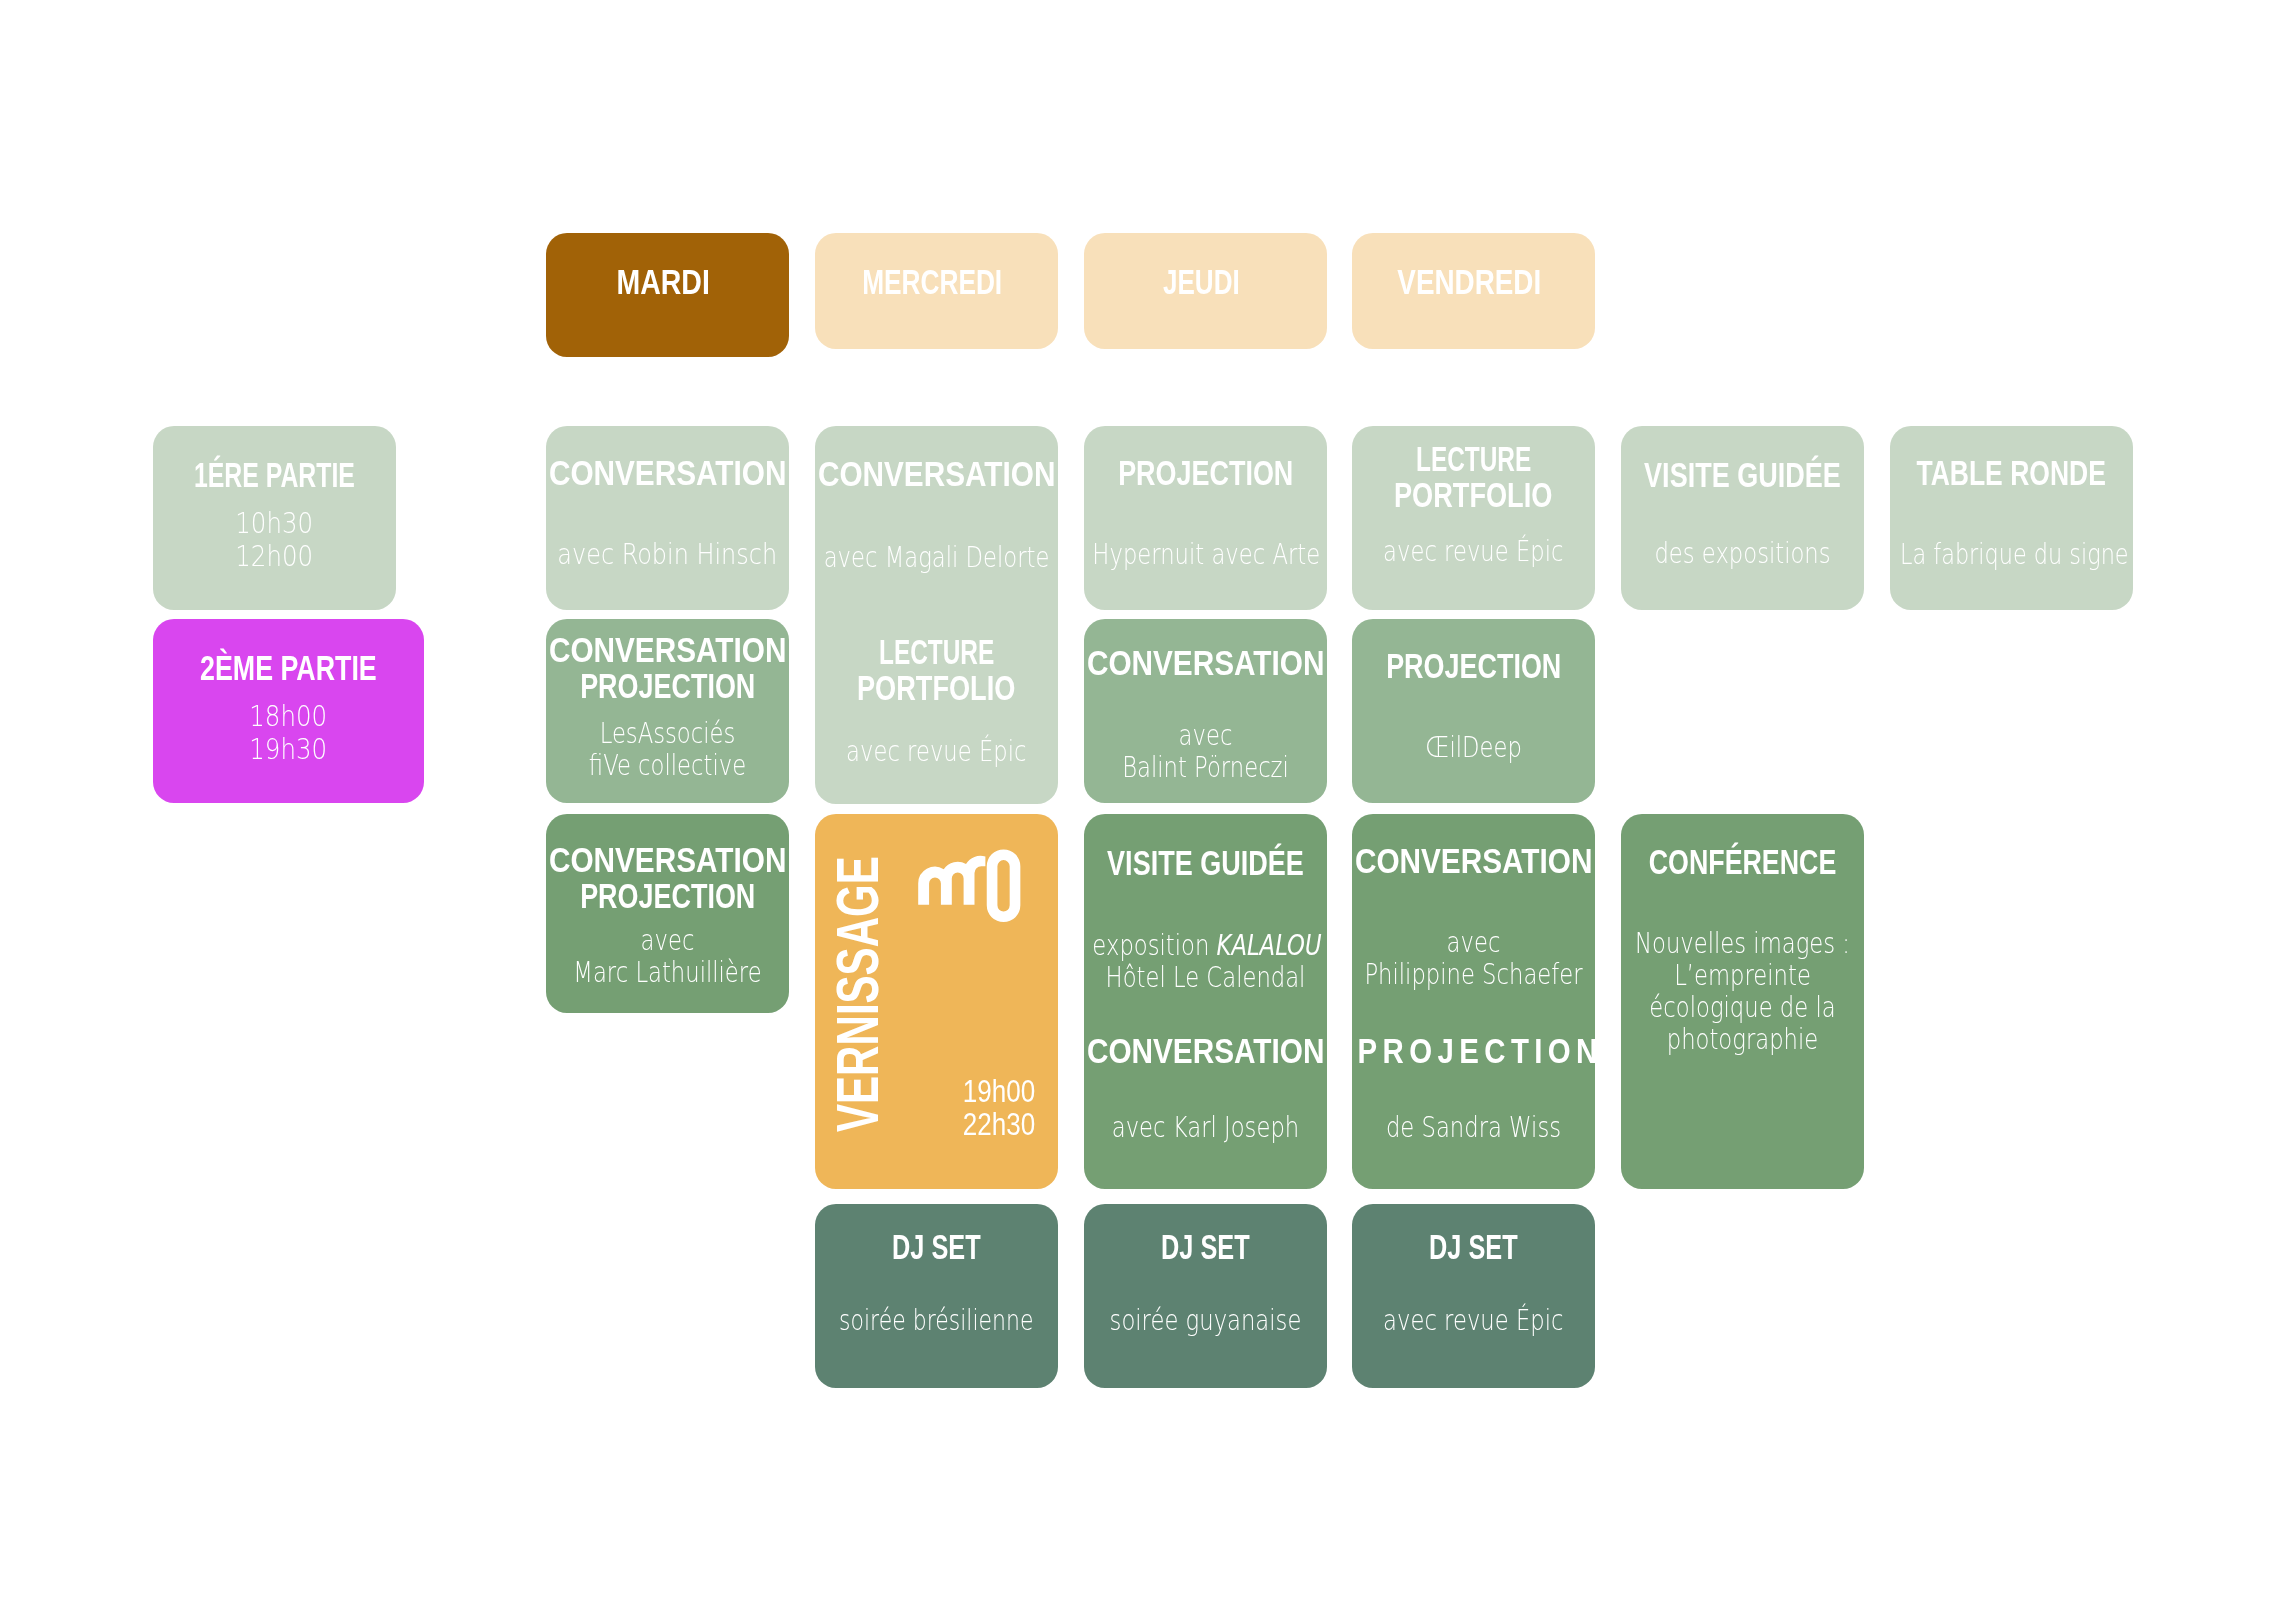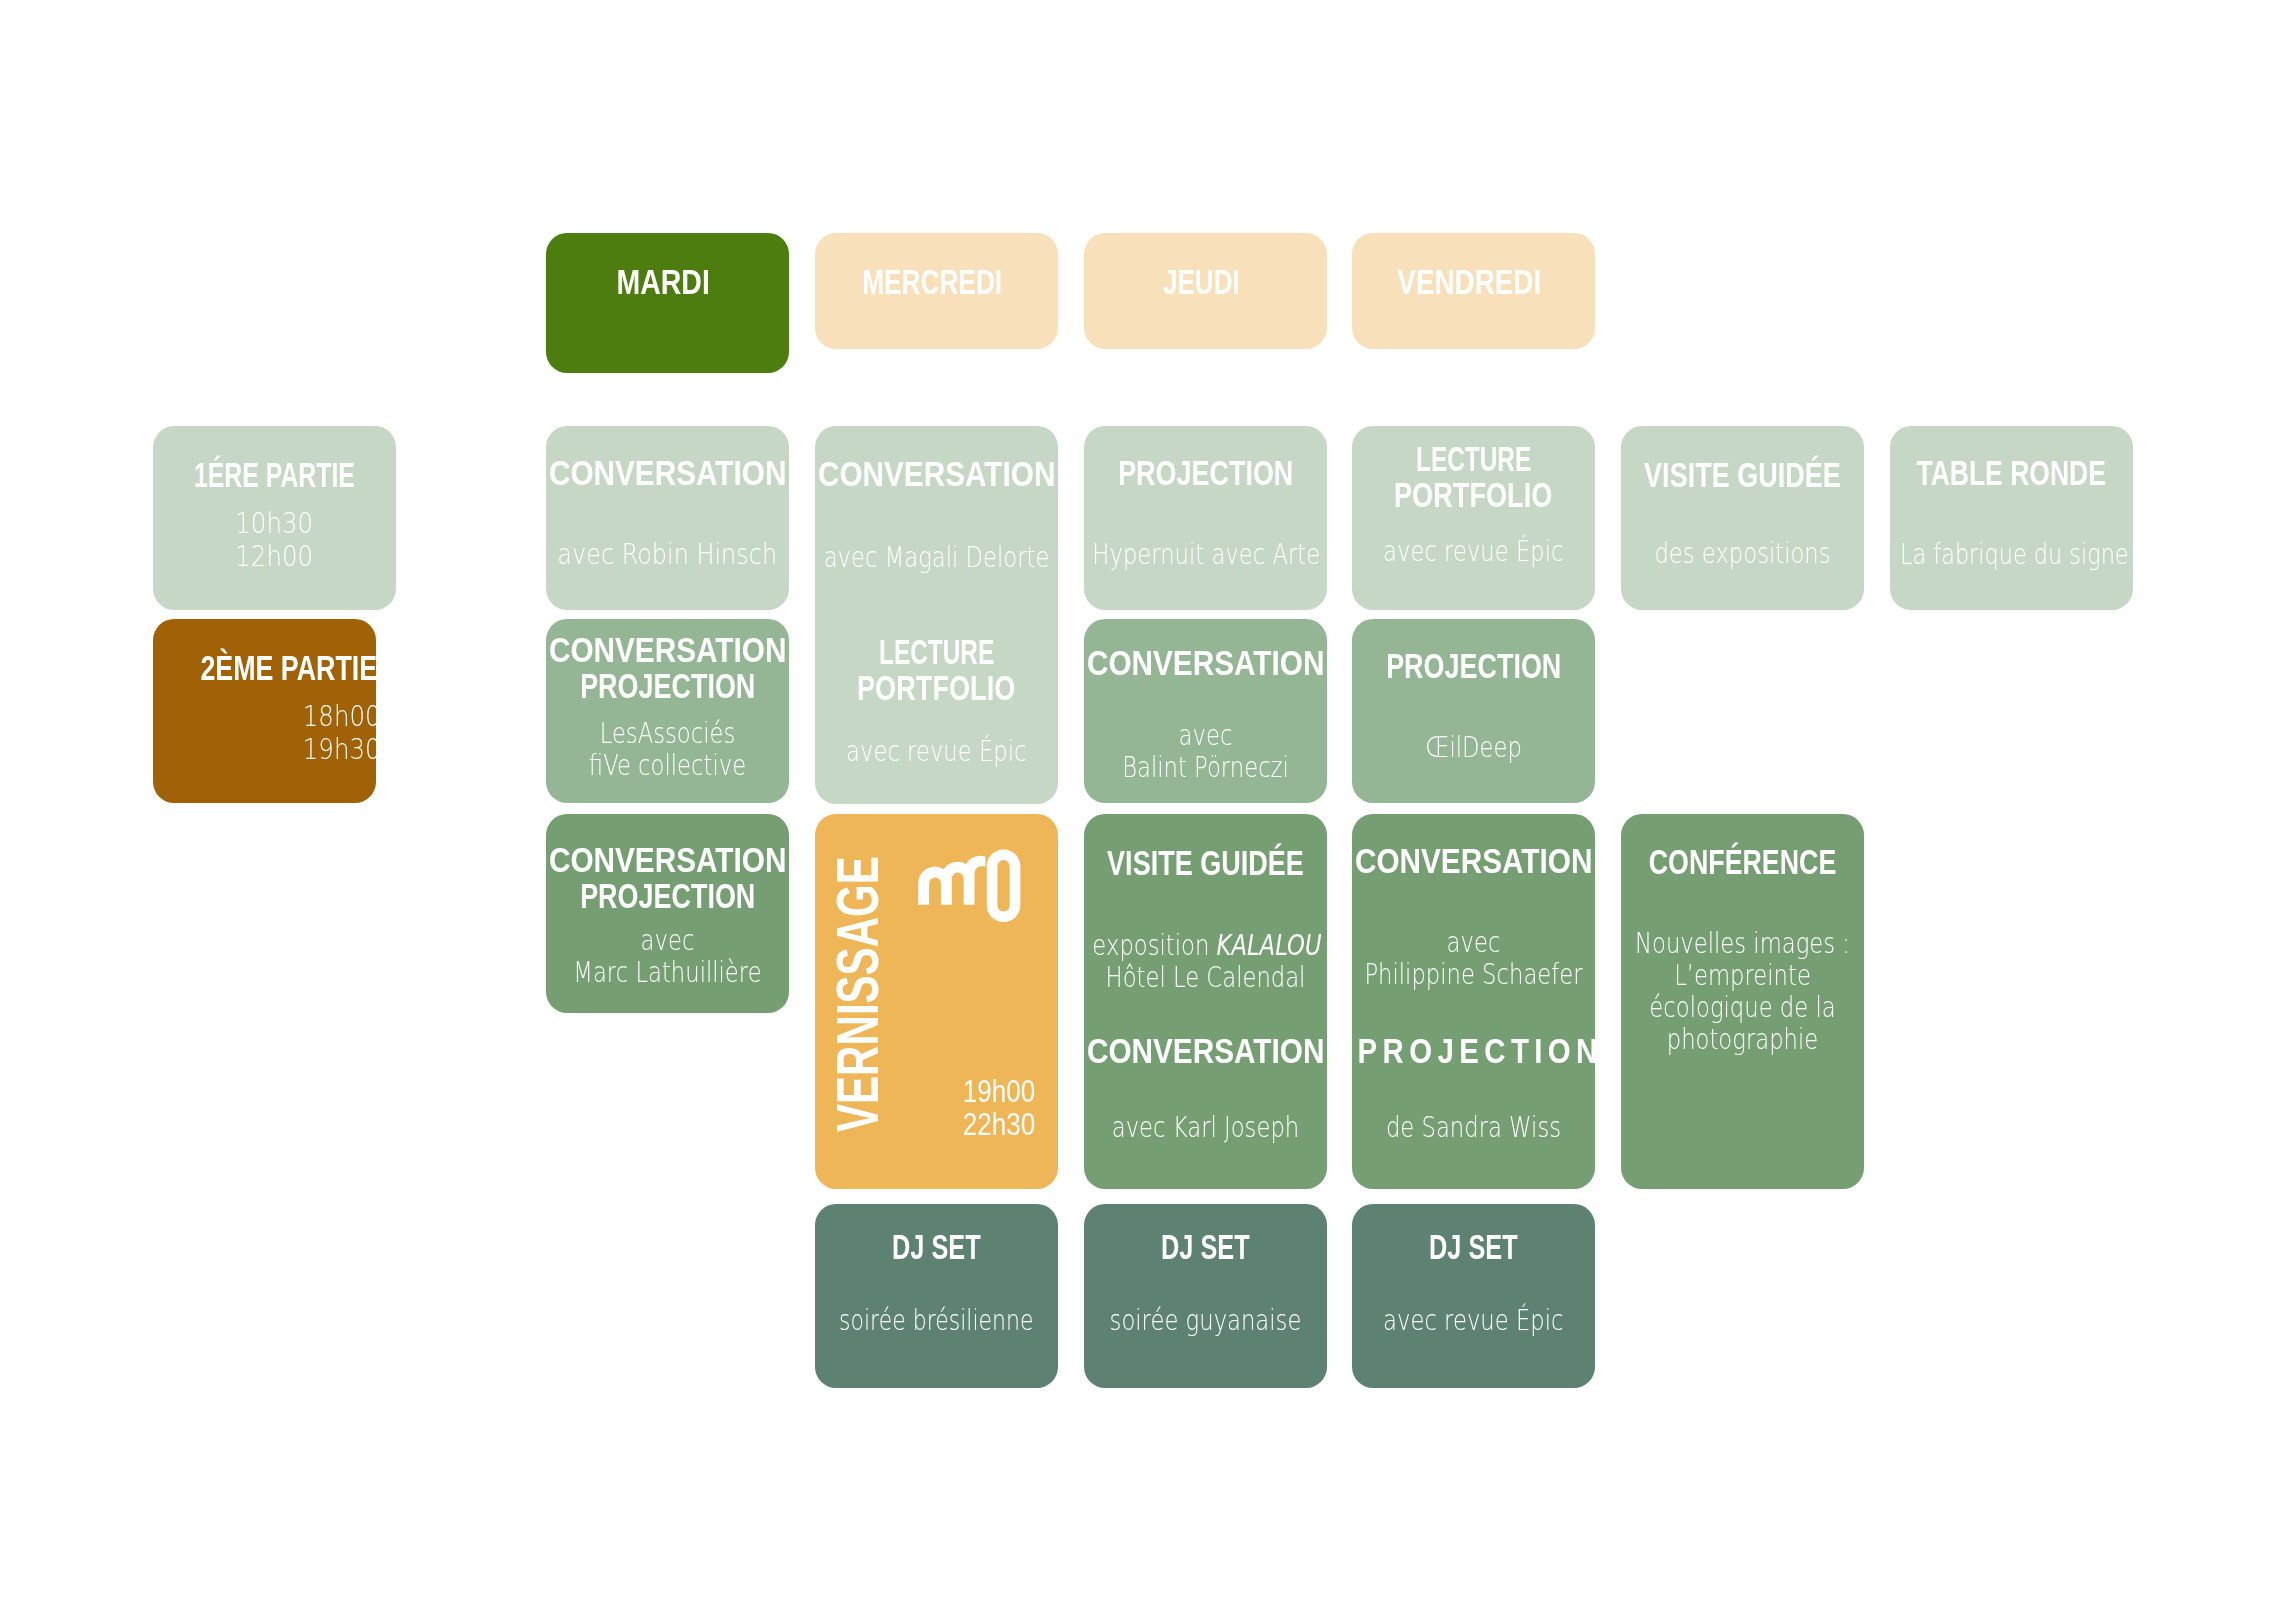--- a/index.html
+++ b/index.html
@@ -31,32 +31,32 @@
  <div class="inner">
   <div class="ttl" style="top:31px;">
           <div class="ln"><span class="sq" style="display:inline-block;transform:scaleX(0.8441);">1ÉRE PARTIE</span></div>
         </div>
   <div class="bdy lg" style="top:81px;">
           <div class="ln"><span class="sq" style="display:inline-block;transform:scaleX(1.0783);">10h30</span></div>
           <div class="ln"><span class="sq" style="display:inline-block;transform:scaleX(1.0783);">12h00</span></div>
         </div>
  </div>
 </div>
-<div class="card" style="left:153px;top:619px;width:223px;height:184px;background:#a16207;text-align:right;">
+<div class="card" style="left:153px;top:619px;width:271px;height:184px;background:#d946ef;">
  <div class="inner">
   <div class="ttl" style="top:31px;">
           <div class="ln"><span class="sq" style="display:inline-block;transform:scaleX(0.911);">2ÈME PARTIE</span></div>
         </div>
   <div class="bdy lg" style="top:81px;">
           <div class="ln"><span class="sq" style="display:inline-block;transform:scaleX(1.0783);">18h00</span></div>
           <div class="ln"><span class="sq" style="display:inline-block;transform:scaleX(1.0783);">19h30</span></div>
         </div>
  </div>
 </div>
-<div class="card" style="left:546px;top:233px;width:243px;height:140px;background:#4d7c0f;">
+<div class="card" style="left:546px;top:233px;width:243px;height:124px;background:#a16207;">
  <div class="inner">
         <div class="ttl" style="top:31px;margin-left:-10.2px;">
           <div class="ln"><span class="sq" style="display:inline-block;transform:scaleX(0.9683);">MARDI</span></div>
         </div>
       </div>
 </div>
 <div class="card" style="left:815px;top:233px;width:243px;height:116px;background:#f8e0ba;">
  <div class="inner">
         <div class="ttl" style="top:31px;margin-left:-10.2px;">
           <div class="ln"><span class="sq" style="display:inline-block;transform:scaleX(0.8925);">MERCREDI</span></div>

